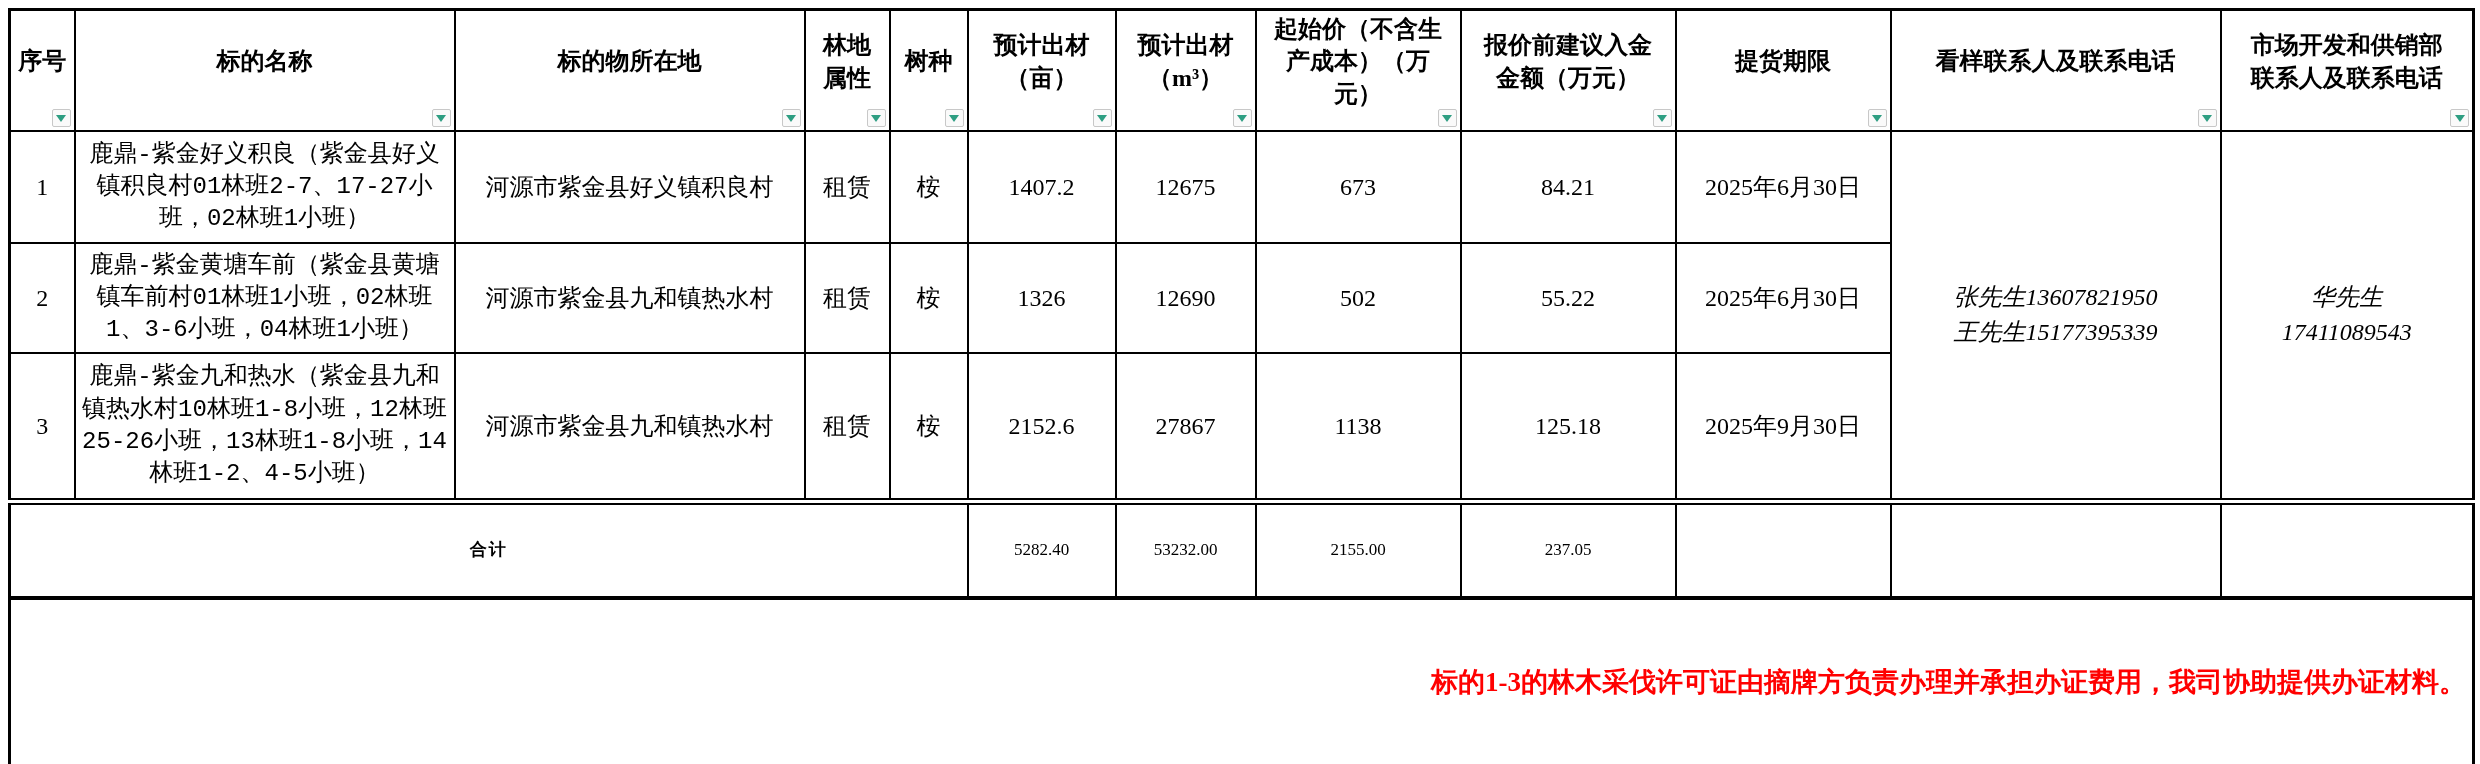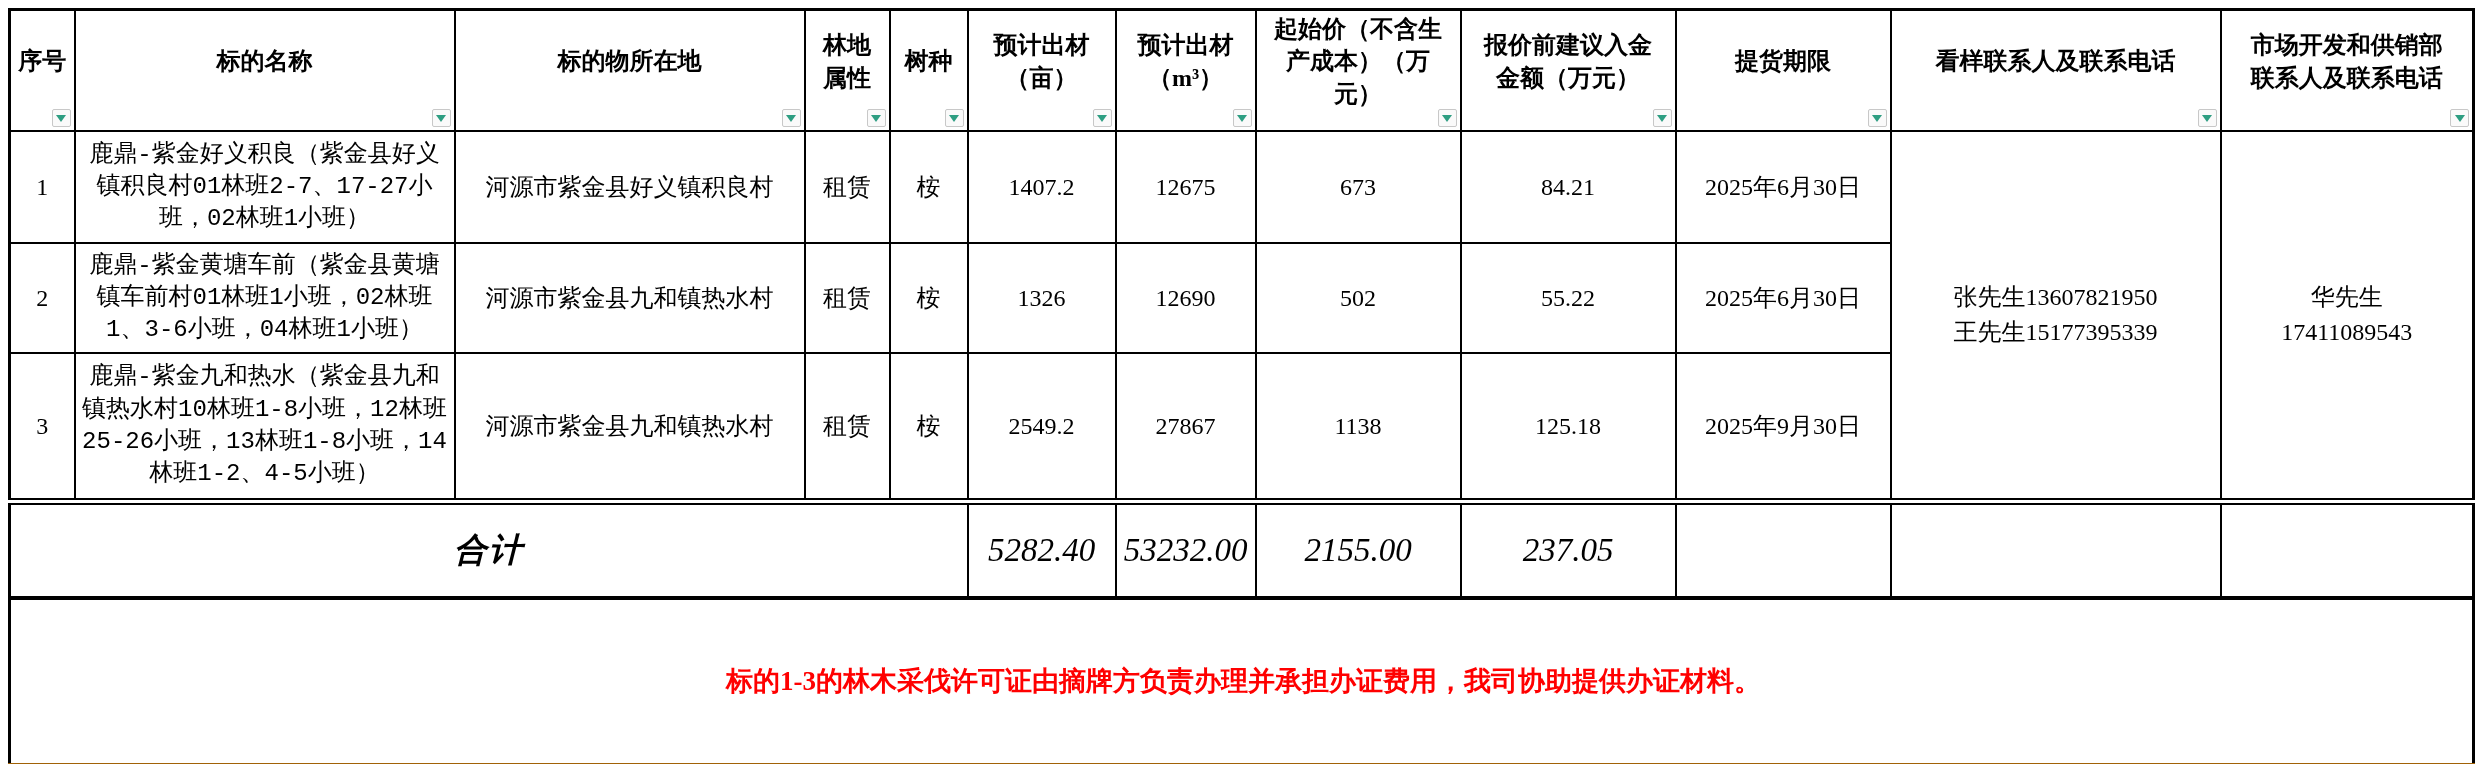--- a/index.html
+++ b/index.html
@@ -6,31 +6,31 @@
   .page{position:relative;width:2480px;height:764px;background:#ffffff;overflow:hidden;
         font-family:"Liberation Serif","DejaVu Serif",serif;color:#000;}
   table.grid{position:absolute;left:8px;top:8px;width:2464px;border-collapse:collapse;table-layout:fixed;
              border:3px solid #000;}
   .grid th,.grid td{border:2px solid #000;padding:2px 6px;vertical-align:middle;text-align:center;
                     font-size:24px;line-height:1.35;overflow:hidden;word-break:break-all;}
   .grid th{font-weight:bold;position:relative;padding-bottom:20px;}
   .pre{white-space:pre-line;}
   .al{text-align:left;}
   .name-cell{font-size:23px;text-align:left;font-family:Liberation Mono, monospace;}
-  .total-row td{border-top:7px double #000;border-bottom:4px solid #000;font-size:33px;font-style:italic;}
+  .total-row td{border-top:7px double #000;border-bottom:4px solid #000;font-size:17px;}
   .total-label{font-weight:bold;letter-spacing:2px;}
-  .note-row td{border-bottom:4px solid #a16207;text-align:center;padding-left:10px;}
+  .note-row td{border-bottom:1px solid #a16207;text-align:right;padding-left:10px;}
   .note-text{color:#ff0000;font-weight:bold;font-size:27px;}
   
   .filter-btn{position:absolute;right:3px;bottom:3px;width:19px;height:18px;background:#fafafa;
               border:1px solid #c8c8c8;border-radius:2px;display:flex;align-items:center;justify-content:center;
               box-sizing:border-box;}
   .filter-btn .tri{width:0;height:0;border-left:5px solid transparent;border-right:5px solid transparent;
                    border-top:7px solid #2e9e82;}
-  .contact-cell div{line-height:1.45;}
+  .contact-cell div{line-height:1.45;font-style:italic;}
 </style>
 </head>
 <body>
 
 <div class="page">
   <table class="grid">
     <colgroup>
       <col style="width:65px">
         <col style="width:380px">
         <col style="width:350px">
@@ -127,21 +127,21 @@
         <td>55.22</td>
         <td>2025年6月30日</td>
       </tr>
 
       <tr style="height:148px">
         <td>3</td>
         <td class="name-cell">鹿鼎-紫金九和热水（紫金县九和镇热水村10林班1-8小班，12林班25-26小班，13林班1-8小班，14林班1-2、4-5小班）</td>
         <td class="al">河源市紫金县九和镇热水村</td>
         <td>租赁</td>
         <td>桉</td>
-        <td>2549.2</td>
+        <td>2152.6</td>
         <td>27867</td>
         <td>1138</td>
         <td>125.18</td>
         <td>2025年9月30日</td>
       </tr>
 
       <tr style="height:97px" class="total-row">
         <td colspan="5" class="total-label">合计</td>
         <td>5282.40</td>
         <td>53232.00</td>

